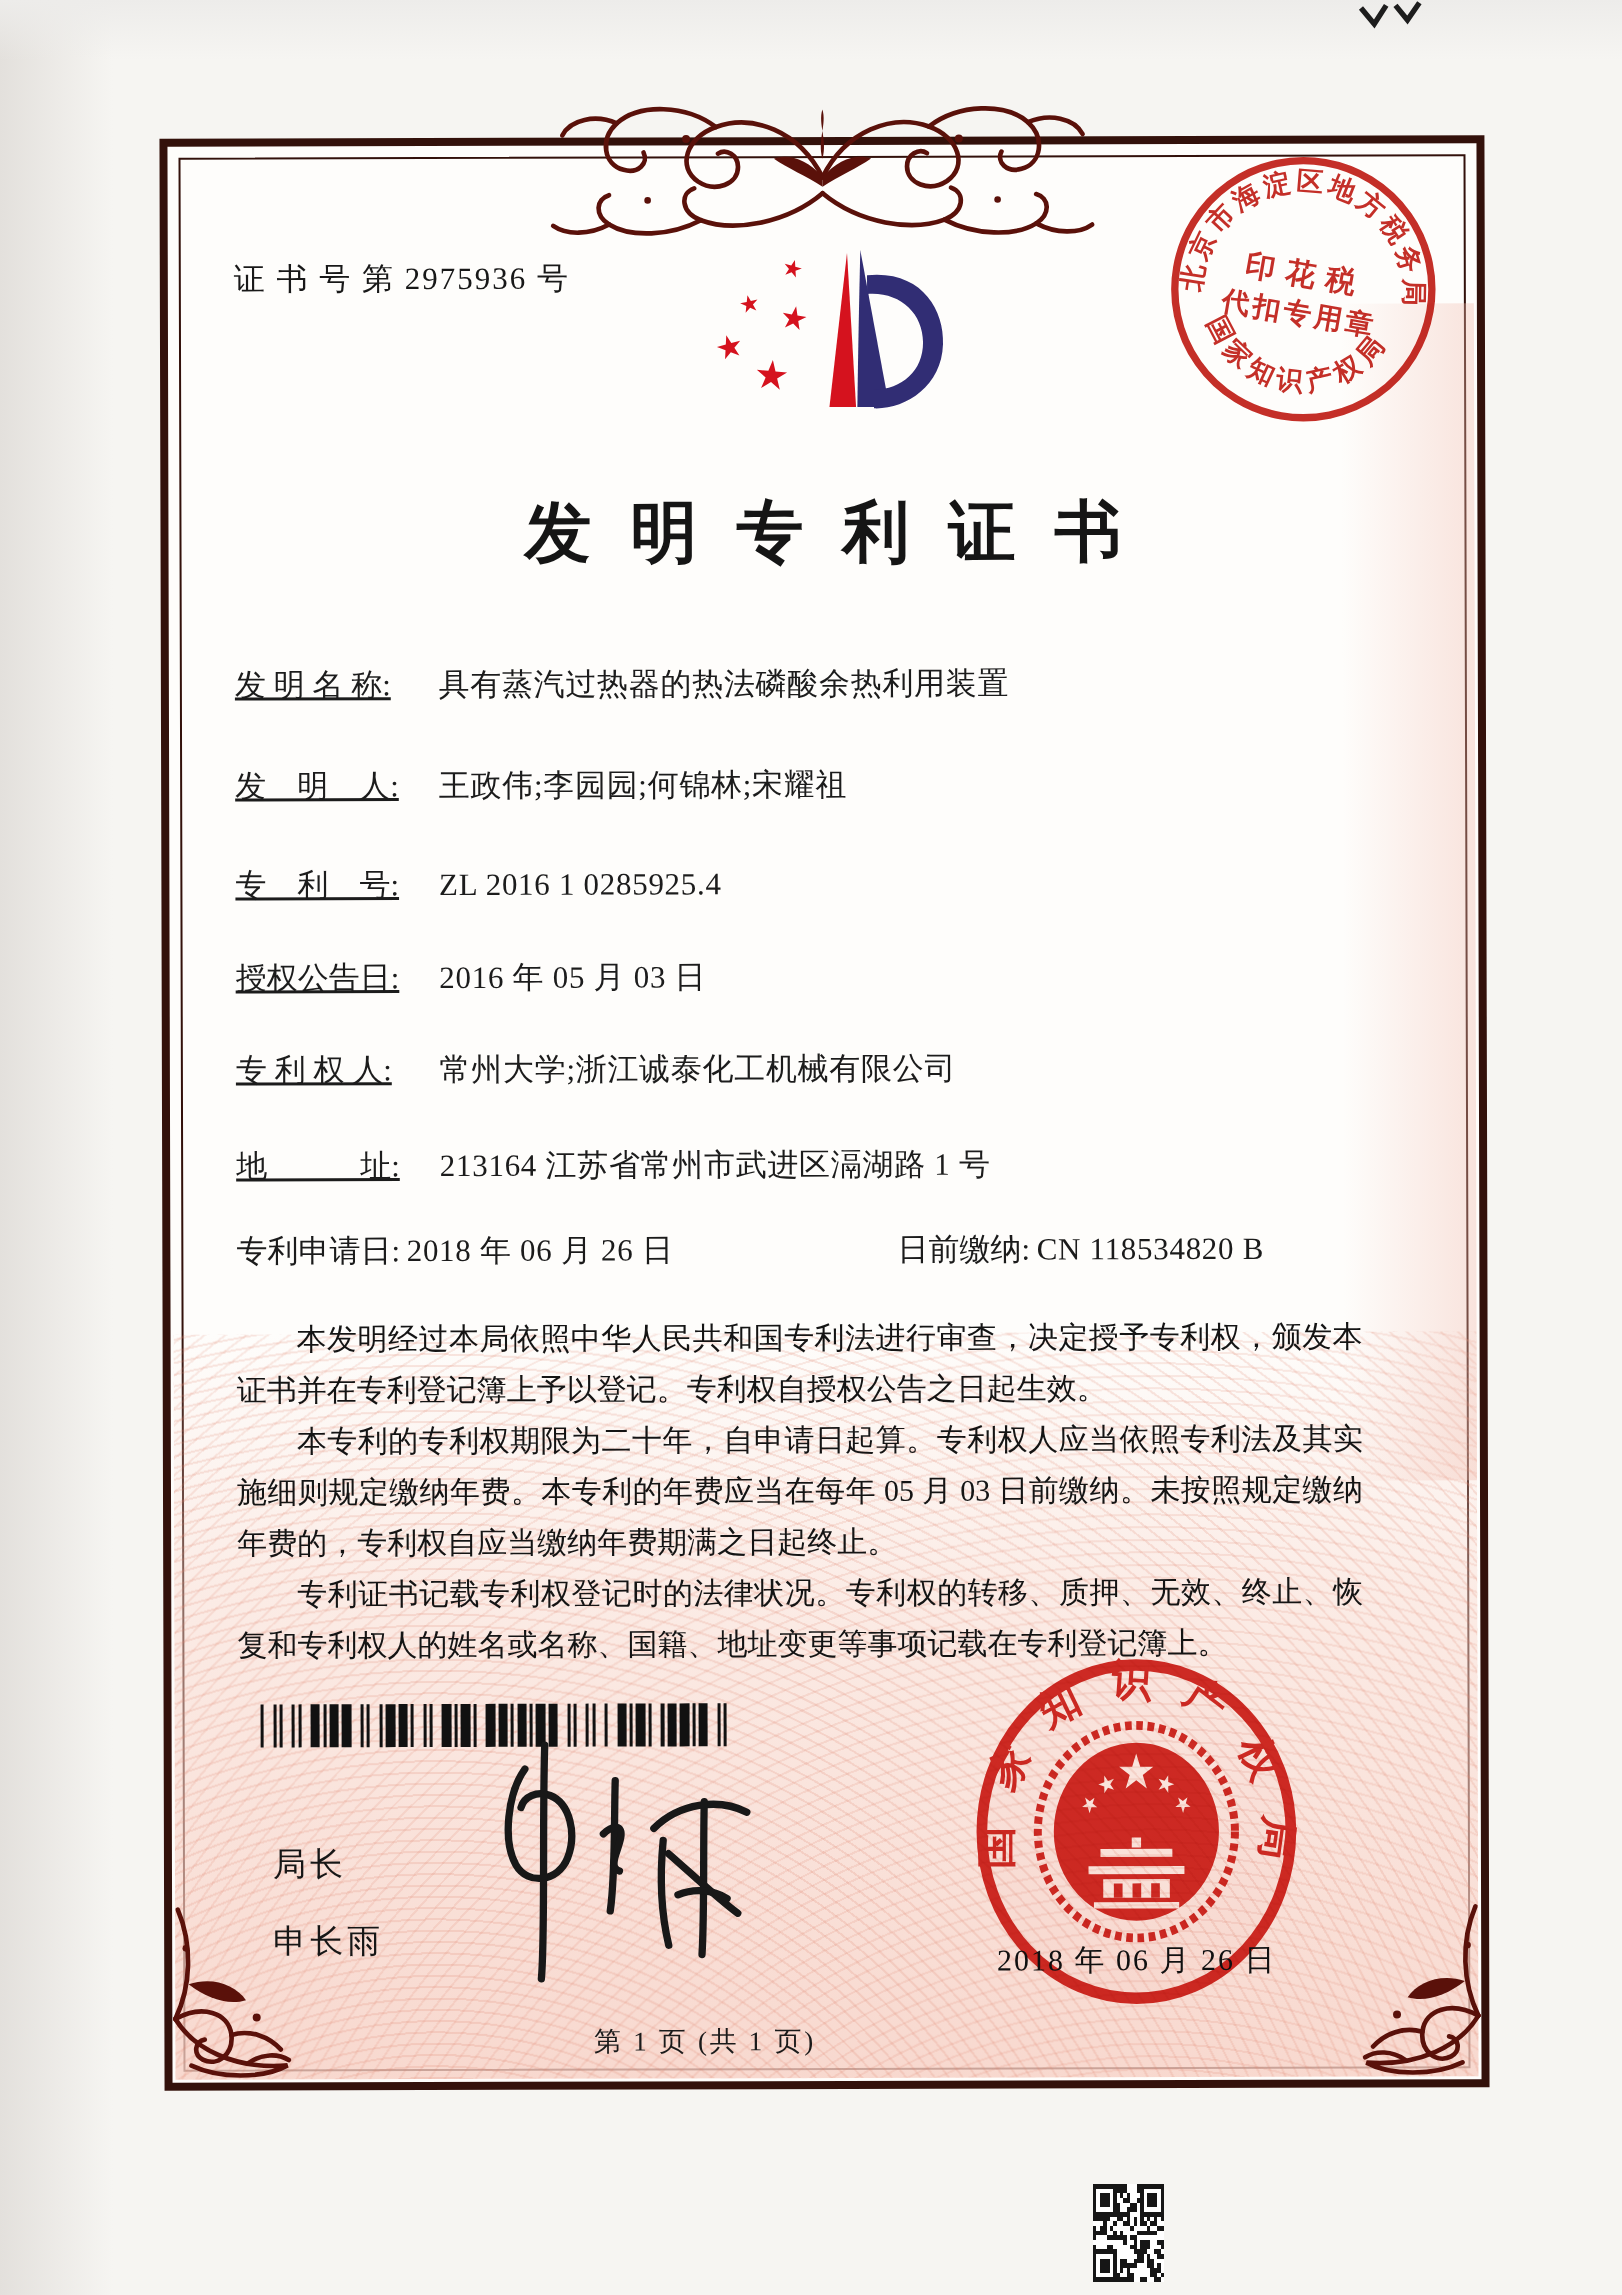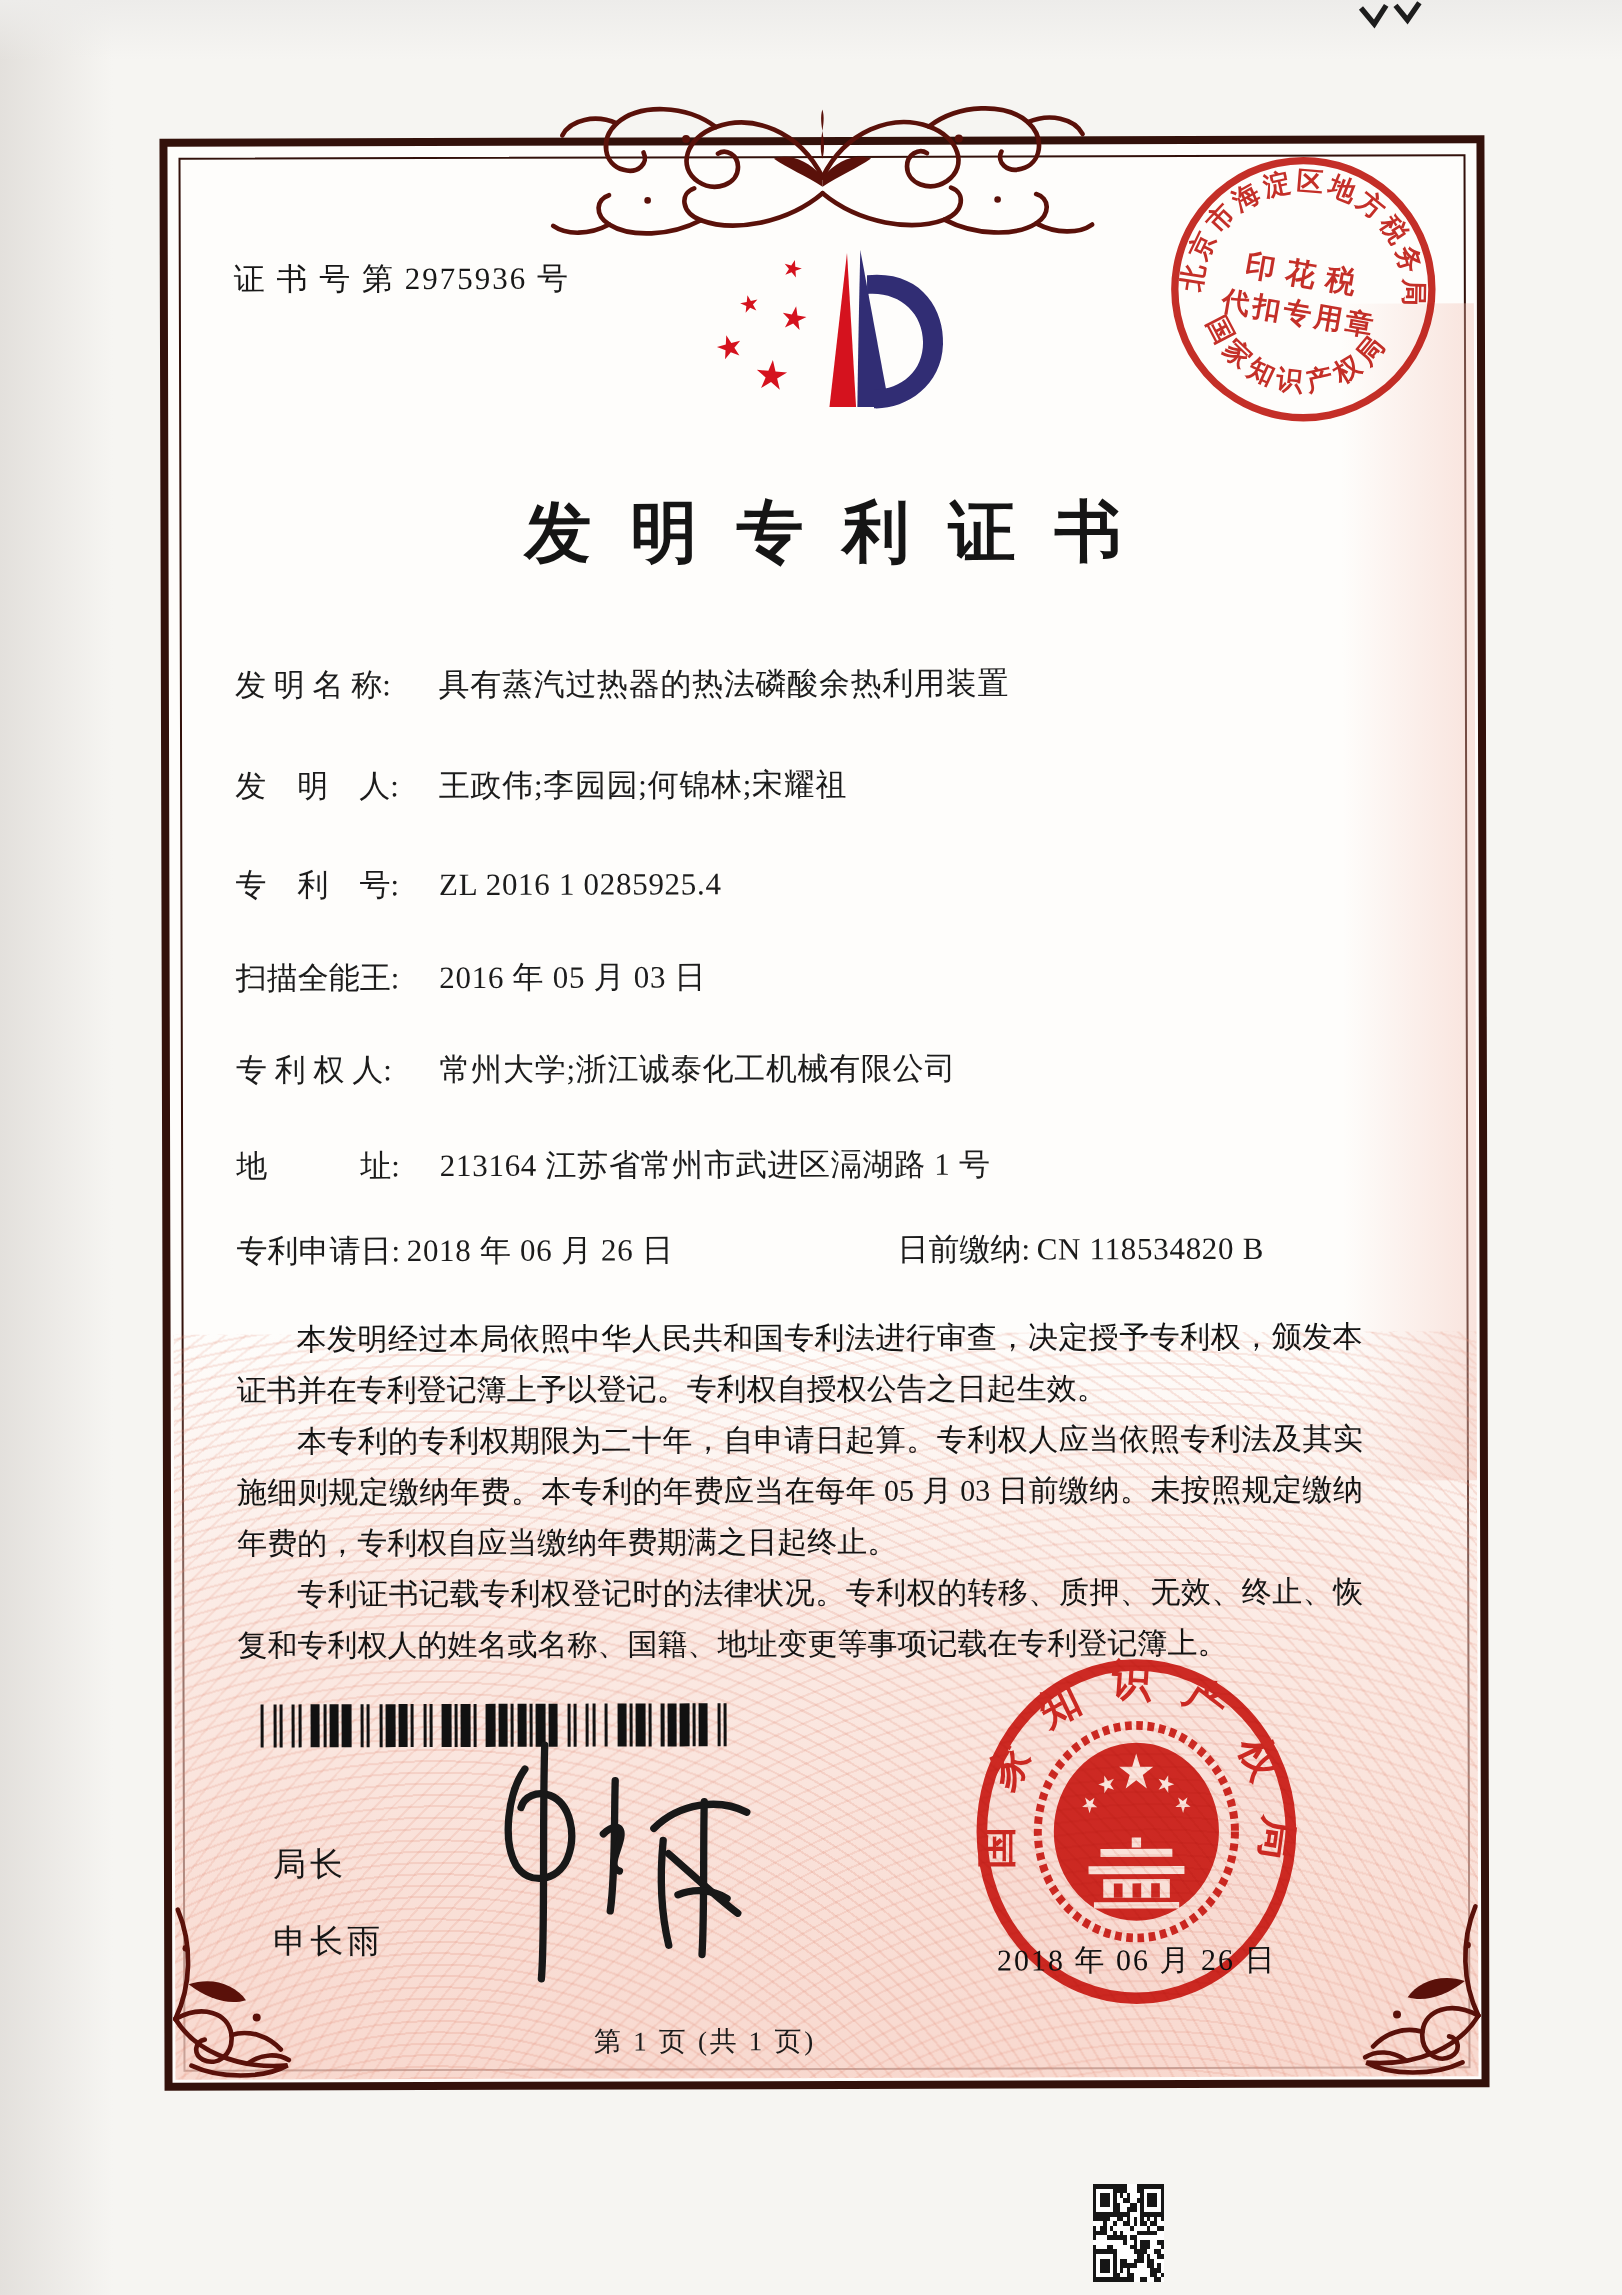--- a/index.html
+++ b/index.html
@@ -24,21 +24,21 @@
 
   .certno{position:absolute;left:66px;top:112px;font-size:31px;letter-spacing:2px;color:#181818;}
   .title{position:absolute;left:0;top:342px;width:100%;text-align:center;
          font-size:67px;font-weight:700;letter-spacing:39px;text-indent:39px;color:#151515;}
 
   .logo{position:absolute;left:525px;top:89px;width:254px;height:192px;}
   .stamp{position:absolute;left:991px;top:1.3px;width:289px;height:289px;transform:rotate(10deg);
          mix-blend-mode:multiply;opacity:.95;}
 
   .frow{position:absolute;left:66px;font-size:31px;white-space:nowrap;color:#1c1c1c;}
-  .flabel{display:inline-block;white-space:pre;min-width:197px;}
+  .flabel{display:inline-block;white-space:pre;min-width:197px;text-decoration:underline;}
   .fvalue{margin-left:6.7px;letter-spacing:0.7px;}
   .r1{top:518px}.r2{top:619px}.r3{top:718px}.r4{top:811px}.r5{top:903px}.r6{top:999px}
   .grant{position:absolute;left:66px;top:1084px;font-size:31px;white-space:nowrap;}
   .grant .gright{position:absolute;left:661px;top:0;}
 
   .body-text{position:absolute;left:66px;top:1167px;width:1126px;font-size:30px;line-height:51px;
              text-align:justify;color:#141414;}
   .body-text p{margin:0;text-indent:2em;}
 
   .barcode{position:absolute;left:89px;top:1558px;width:476px;height:43px;display:flex;}
@@ -150,21 +150,21 @@
       </text>
       <text x="217" y="210" text-anchor="middle" font-size="45" font-weight="700" fill="#c2231c" letter-spacing="16">印花税</text>
       <text x="217" y="268" text-anchor="middle" font-size="42" font-weight="700" fill="#c2231c" letter-spacing="5">代扣专用章</text>
     </svg>
 
     <div class="title">发明专利证书</div>
 
     <div class="frow r1"><span class="flabel">发 明 名 称:</span><span class="fvalue">具有蒸汽过热器的热法磷酸余热利用装置</span></div>
     <div class="frow r2"><span class="flabel">发　明　人:</span><span class="fvalue">王政伟;李园园;何锦林;宋耀祖</span></div>
     <div class="frow r3"><span class="flabel">专　利　号:</span><span class="fvalue">ZL 2016 1 0285925.4</span></div>
-    <div class="frow r4"><span class="flabel">扫描全能王:</span><span class="fvalue">2016 年 05 月 03 日</span></div>
+    <div class="frow r4"><span class="flabel">授权公告日:</span><span class="fvalue">2016 年 05 月 03 日</span></div>
     <div class="frow r5"><span class="flabel">专 利 权 人:</span><span class="fvalue">常州大学;浙江诚泰化工机械有限公司</span></div>
     <div class="frow r6"><span class="flabel">地　　　址:</span><span class="fvalue">213164 江苏省常州市武进区滆湖路 1 号</span></div>
 
     <div class="grant">
       <span>专利申请日:</span><span class="fvalue">2018 年 06 月 26 日</span>
       <span class="gright"><span>日前缴纳:</span><span class="fvalue">CN 118534820 B</span></span>
     </div>
 
     <div class="body-text">
       <p>本发明经过本局依照中华人民共和国专利法进行审查，决定授予专利权，颁发本证书并在专利登记簿上予以登记。专利权自授权公告之日起生效。</p>

